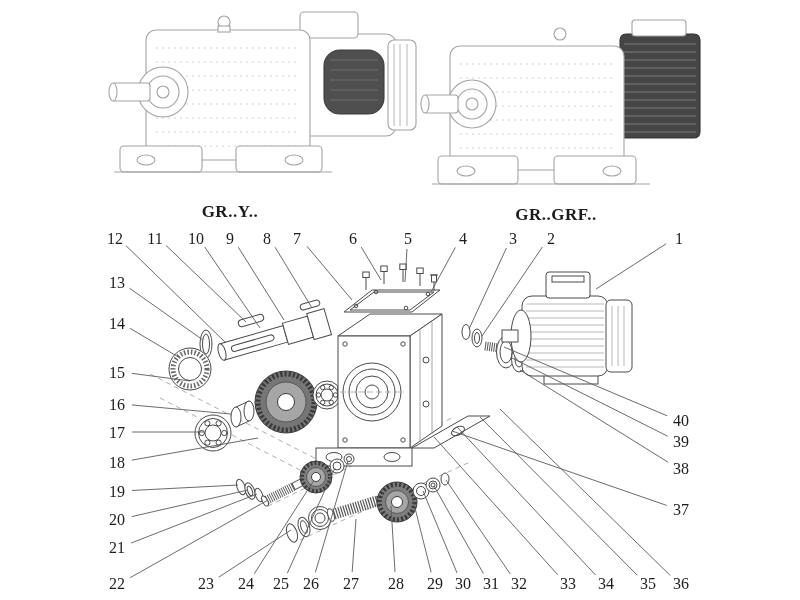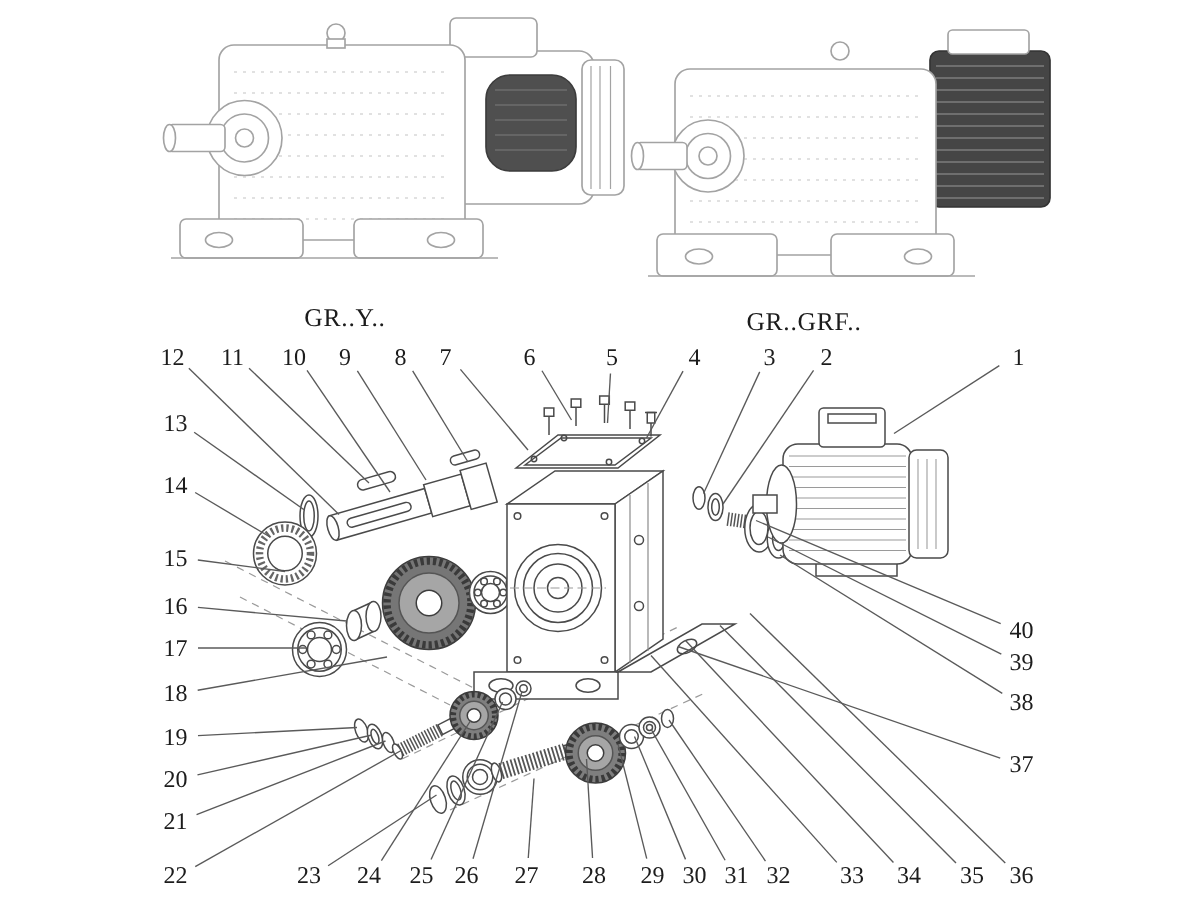--- a/index.html
+++ b/index.html
@@ -1,22 +1,22 @@
 <!DOCTYPE html>
 <html><head>
 <meta charset="utf-8">
 <style>
   html,body{margin:0;padding:0;background:#fff;}
   .page{position:relative;width:800px;height:600px;background:#ffffff;overflow:hidden;
         font-family:"Liberation Serif",serif;}
   .page svg{position:absolute;left:0;top:0;}
-  .model-title{position:absolute;transform:translateX(-50%);font-weight:normal;
+  .model-title{position:absolute;transform:translateX(-50%);font-weight:bold;
         font-size:17px;letter-spacing:.5px;color:#1c1c1c;white-space:nowrap;}
   .model-title.left{left:230px;top:202px;}
-  .model-title.right{left:536px;top:205px;}
+  .model-title.right{left:556px;top:205px;}
   .callout{font-family:"Liberation Serif",serif;font-size:16px;fill:#1c1c1c;}
   .leader{stroke:#5a5a5a;stroke-width:.9;fill:none;}
 </style>
 </head>
 <body>
 
 <div class="page">
 
 <svg id="diagram-svg" width="800" height="600" viewBox="0 0 800 600">
 

